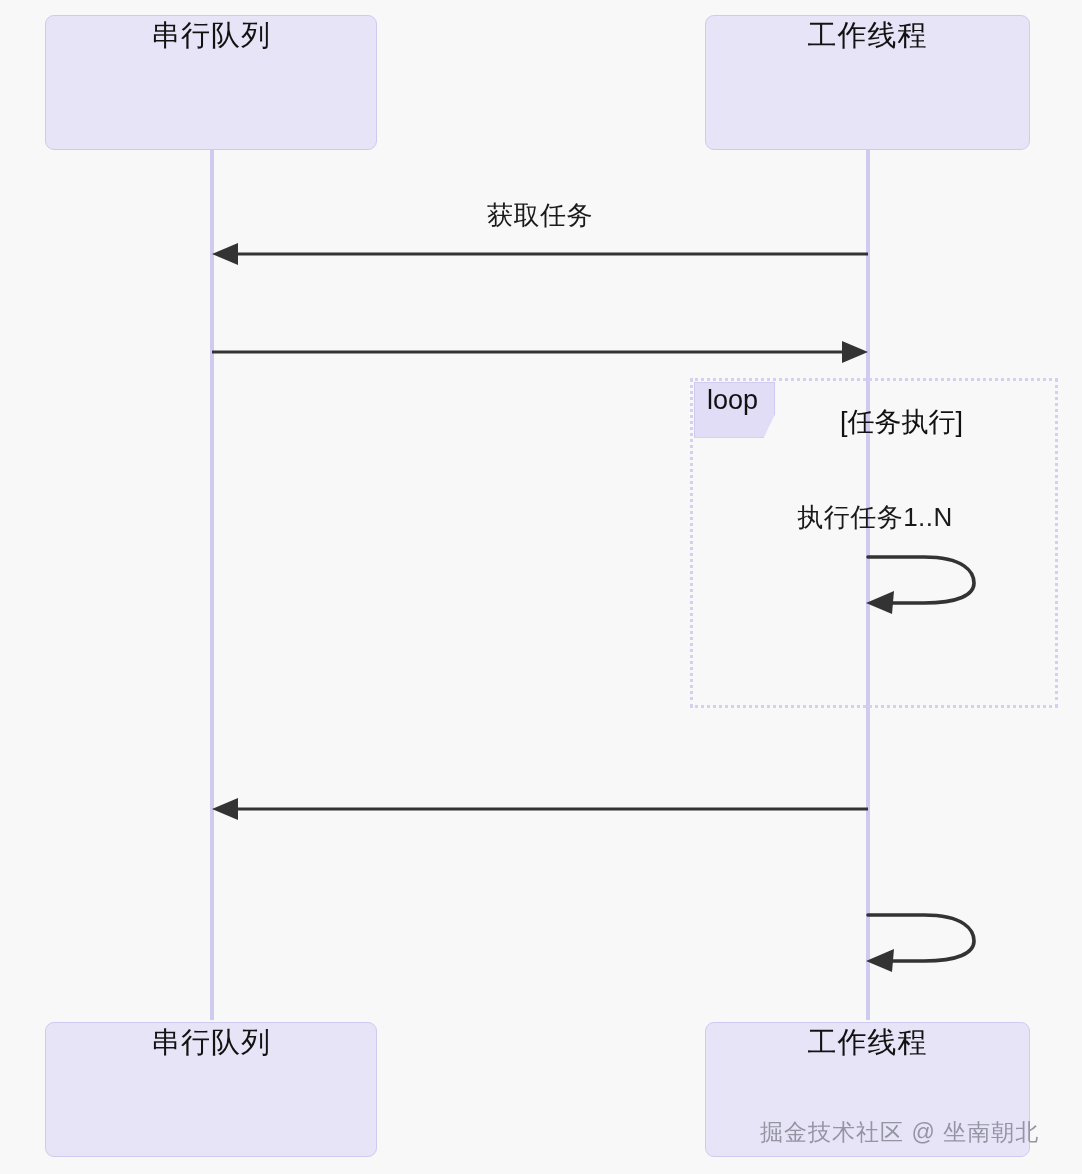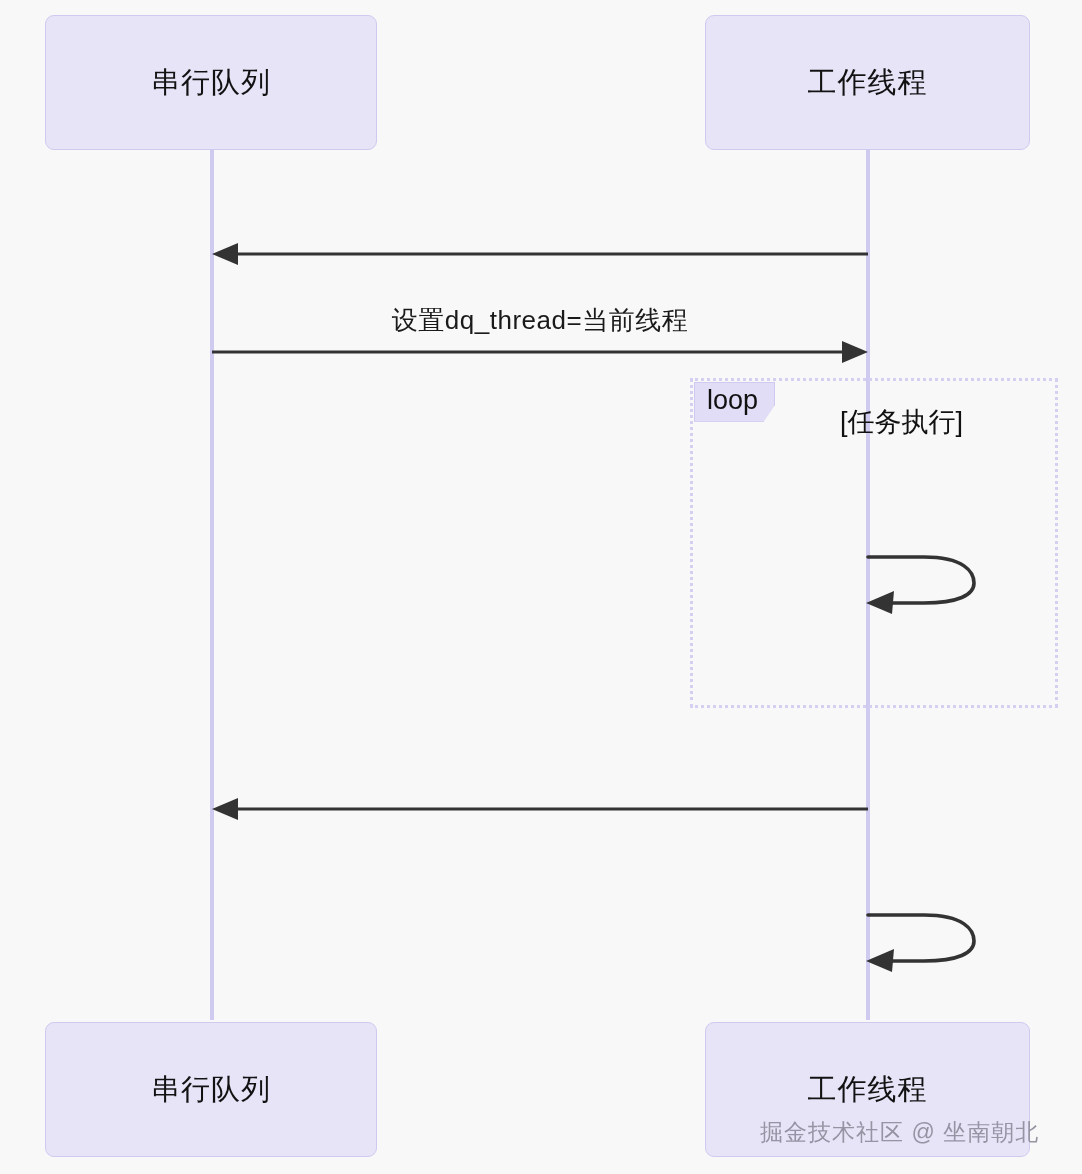--- a/index.html
+++ b/index.html
@@ -15,21 +15,21 @@
     font-family: "Liberation Sans", "DejaVu Sans", sans-serif;
     overflow: hidden;
   }
   .participant-box {
     position: absolute;
     box-sizing: border-box;
     background: #e8e4f8;
     border: 1.6px solid #cfcaf0;
     border-radius: 9px;
     display: flex;
-    align-items: center;
+    align-items: flex-start;
     justify-content: center;
   }
   .participant-label {
     font-size: 29px;
     color: #121212;
     letter-spacing: 1px;
     white-space: nowrap;
   }
   .lifeline {
     position: absolute;
@@ -49,21 +49,21 @@
     box-sizing: border-box;
     border: 3px dotted #d5d0f2;
     background: transparent;
   }
   .loop-tag {
     position: absolute;
     background: #e1ddf7;
     border: 1.5px solid #cfcaf0;
     font-size: 27px;
     color: #111111;
-    padding: 3px 16px 5px 12px;
+    padding: 3px 16px 21px 12px;
     line-height: 1.1;
     clip-path: polygon(0 0, 100% 0, 100% 58%, 86% 100%, 0 100%);
   }
   .loop-cond {
     position: absolute;
     font-size: 27px;
     color: #111111;
     white-space: nowrap;
   }
   .arrow-svg {
@@ -88,35 +88,36 @@
   <div class="lifeline" style="left:210px; top:150px; height:870px;"></div>
   <div class="lifeline" style="left:866px; top:150px; height:870px;"></div>
 
   <div class="participant-box" style="left:45px; top:15px; width:332px; height:135px;">
     <span class="participant-label">串行队列</span>
   </div>
   <div class="participant-box" style="left:705px; top:15px; width:325px; height:135px;">
     <span class="participant-label">工作线程</span>
   </div>
 
+  <div class="msg-label" style="left:212px; top:198px; width:656px;">获取任务</div>
   <svg class="arrow-svg" style="left:210px; top:240px; width:660px; height:28px;" viewBox="0 0 660 28">
     <line x1="14" y1="14" x2="658" y2="14" stroke="#333333" stroke-width="3.2"></line>
     <polygon points="2,14 28,3 28,25" fill="#333333"></polygon>
   </svg>
 
-  <div class="msg-label" style="left:212px; top:303px; width:656px;">设置dq_thread=当前线程</div>
   <svg class="arrow-svg" style="left:210px; top:338px; width:660px; height:28px;" viewBox="0 0 660 28">
     <line x1="2" y1="14" x2="646" y2="14" stroke="#333333" stroke-width="3.2"></line>
     <polygon points="658,14 632,3 632,25" fill="#333333"></polygon>
   </svg>
 
   <div class="loop-box" style="left:690px; top:378px; width:368px; height:330px;"></div>
   <div class="loop-tag" style="left:694px; top:382px;">loop</div>
   <div class="loop-cond" style="left:840px; top:404px;">[任务执行]</div>
 
+  <div class="msg-label" style="left:770px; top:500px; width:210px; text-align:center;">执行任务1..N</div>
   <svg class="arrow-svg" style="left:862px; top:550px; width:130px; height:60px;" viewBox="0 0 130 60">
     <path d="M 6 7 L 62 7 C 102 7, 112 22, 112 33 C 112 45, 96 53, 62 53 L 26 53" fill="none" stroke="#333333" stroke-width="3.6" stroke-linecap="round"></path>
     <polygon points="4,53 32,41 30,64" fill="#333333"></polygon>
   </svg>
 
   <svg class="arrow-svg" style="left:210px; top:795px; width:660px; height:28px;" viewBox="0 0 660 28">
     <line x1="14" y1="14" x2="658" y2="14" stroke="#333333" stroke-width="3.2"></line>
     <polygon points="2,14 28,3 28,25" fill="#333333"></polygon>
   </svg>
 

